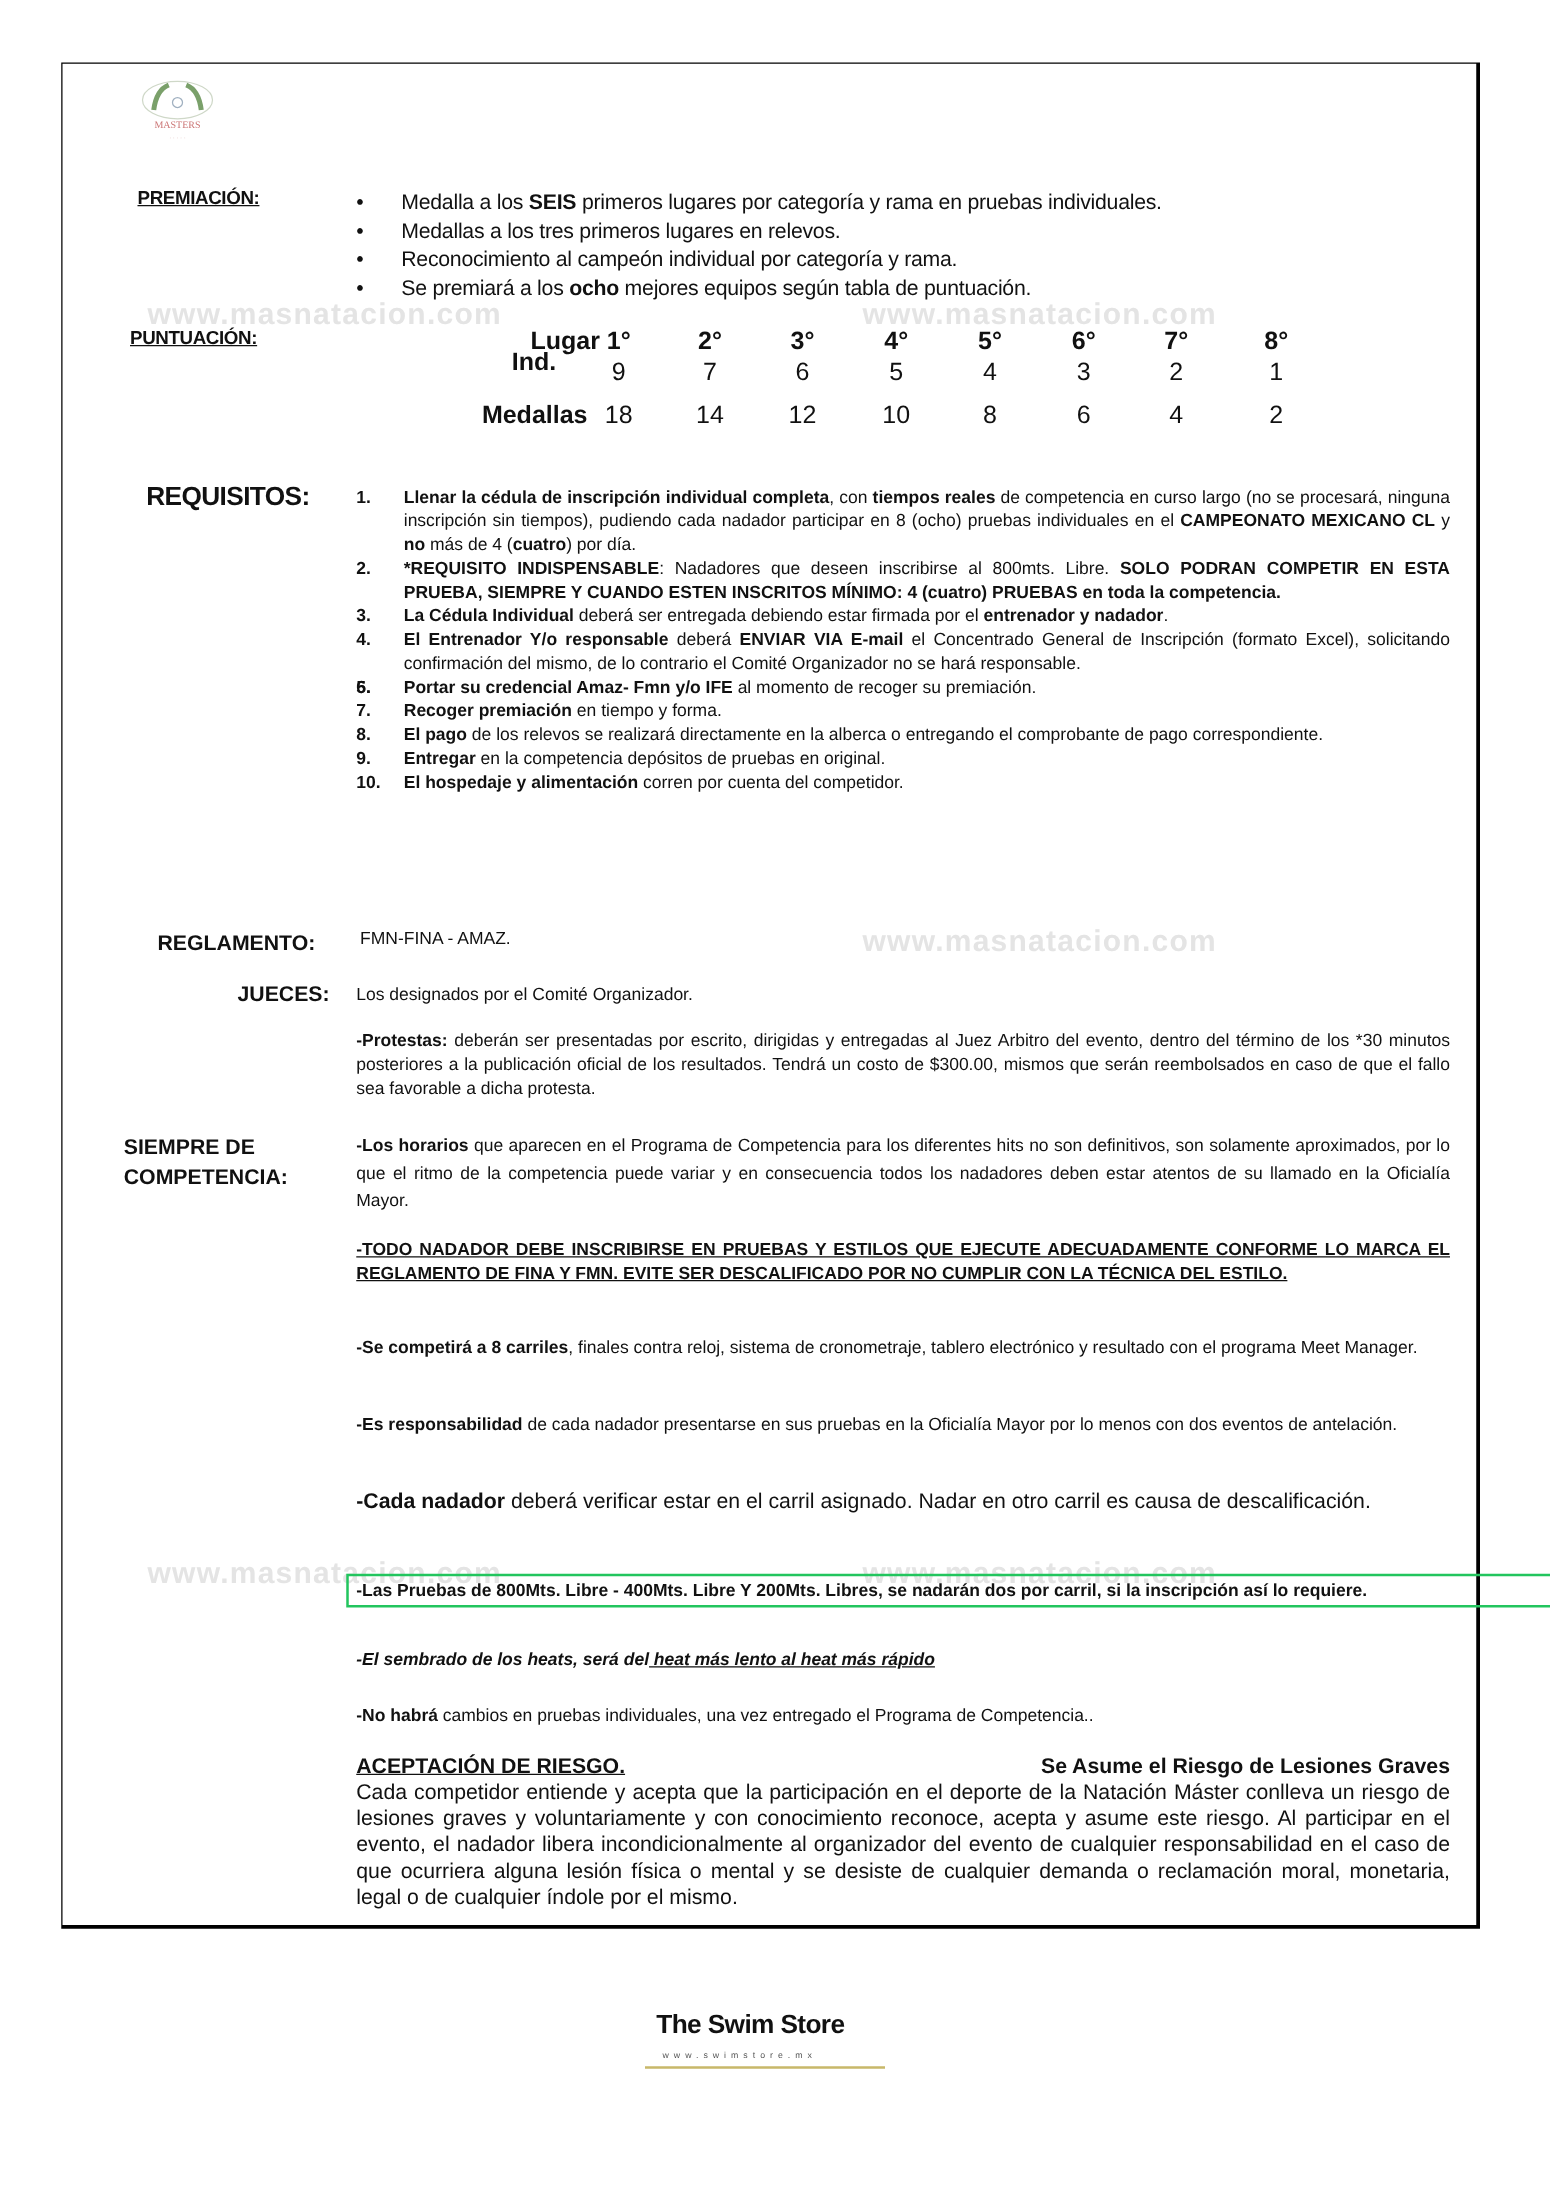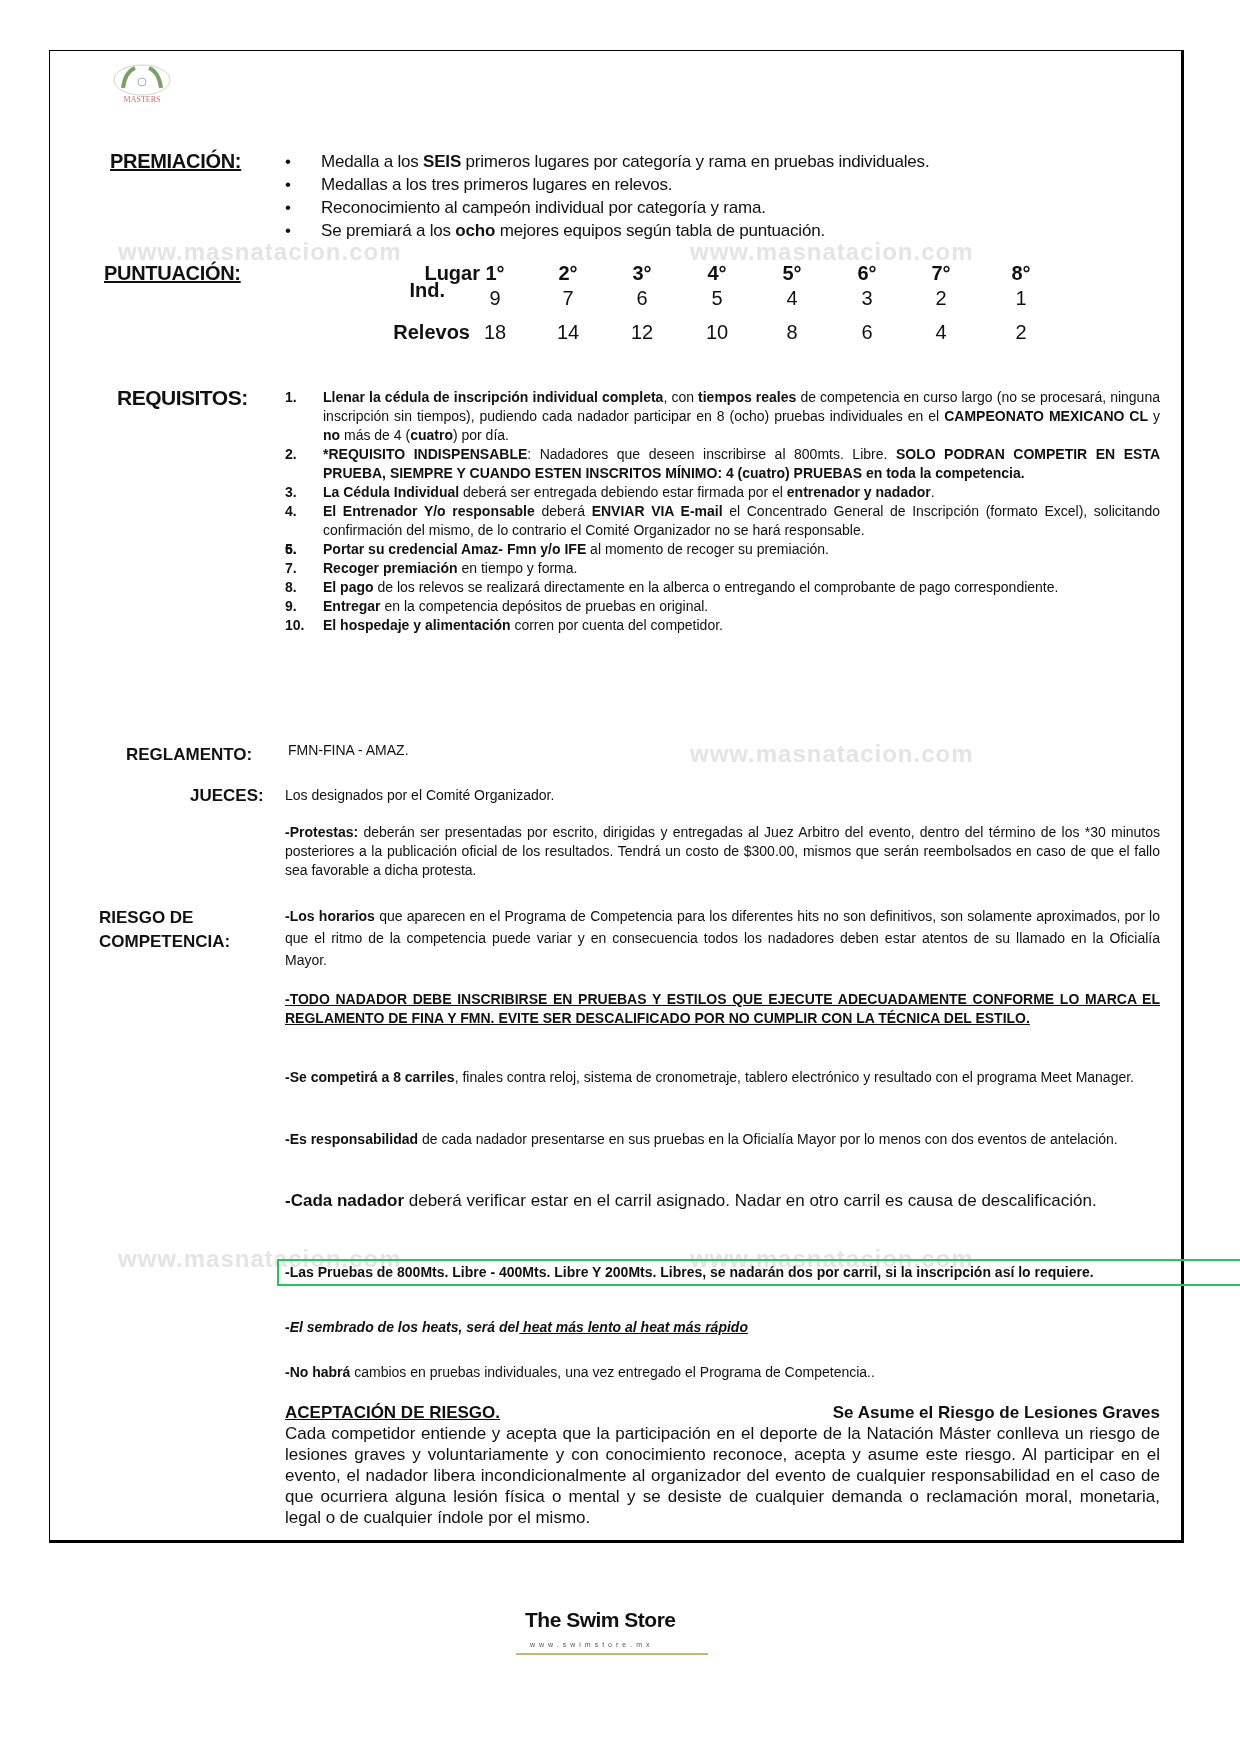--- a/index.html
+++ b/index.html
@@ -1,20 +1,20 @@
 <!DOCTYPE html>
 <html><head>
 <meta charset="utf-8">
 <style>
   html, body { margin:0; padding:0; background:#fff; }
   body { width:1240px; height:1754px; position:relative; overflow:hidden; font-family:"Liberation Sans", sans-serif; color:#111; }
   .frame { position:absolute; left:49px; top:50px; width:1135px; height:1493px; border:1px solid #000; border-right:3px solid #000; border-bottom:3px solid #000; box-sizing:border-box; }
   .abs { position:absolute; }
   .logo { left:105px; top:58px; width:75px; height:60px; }
-  .sec-title { font-weight:bold; font-size:20px; text-decoration:underline; letter-spacing:-0.3px; }
+  .sec-title { font-weight:bold; font-size:15px; text-decoration:underline; letter-spacing:-0.3px; }
   .bullets { left:285px; top:150px; font-size:17px; line-height:23px; letter-spacing:-0.2px; }
   .bullets .row { position:relative; padding-left:36px; }
   .bullets .dot { position:absolute; left:0; top:0; }
   .wm { color:#e4e4e4; font-weight:bold; font-size:24px; letter-spacing:1px; font-family:"Liberation Sans", sans-serif; }
   .ptable { left:380px; top:262px; font-size:20px; }
   .ptable .cell { position:absolute; text-align:center; width:40px; }
   .ptable .lbl { position:absolute; text-align:right; width:100px; font-weight:bold; }
   .req-title { font-size:21px; font-weight:bold; letter-spacing:-0.5px; }
   .req { left:285px; top:388px; width:875px; font-size:14px; line-height:19px; }
   .req .item { position:relative; padding-left:38px; text-align:justify; }
@@ -55,21 +55,21 @@
   <div class="row"><span class="dot">•</span><span>Medalla a los </span><b>SEIS</b><span> primeros lugares por categoría y rama en pruebas individuales.</span></div>
   <div class="row"><span class="dot">•</span><span>Medallas a los tres primeros lugares en relevos.</span></div>
   <div class="row"><span class="dot">•</span><span>Reconocimiento al campeón individual por categoría y rama.</span></div>
   <div class="row"><span class="dot">•</span><span>Se premiará a los </span><b>ocho</b><span> mejores equipos según tabla de puntuación.</span></div>
 </div>
 
 <div class="abs sec-title" style="left:104px;top:262px;">PUNTUACIÓN:</div>
 <div class="abs ptable" id="ptable">
   <div class="lbl" style="left:0;top:0;">Lugar</div>
   <div class="lbl" style="left:-35px;top:17px;width:100px;">Ind.</div>
-  <div class="lbl" style="left:-10px;top:59px;width:100px;">Relevos</div>
+  <div class="lbl" style="left:-10px;top:59px;width:100px;">Medallas</div>
 <div class="cell" style="left: 95px; top: 0px; font-weight: bold;">1°</div>
     <div class="cell" style="left: 168px; top: 0px; font-weight: bold;">2°</div>
     <div class="cell" style="left: 242px; top: 0px; font-weight: bold;">3°</div>
     <div class="cell" style="left: 317px; top: 0px; font-weight: bold;">4°</div>
     <div class="cell" style="left: 392px; top: 0px; font-weight: bold;">5°</div>
     <div class="cell" style="left: 467px; top: 0px; font-weight: bold;">6°</div>
     <div class="cell" style="left: 541px; top: 0px; font-weight: bold;">7°</div>
     <div class="cell" style="left: 621px; top: 0px; font-weight: bold;">8°</div>
     <div class="cell" style="left: 95px; top: 25px;">9</div>
     <div class="cell" style="left: 168px; top: 25px;">7</div>
@@ -104,21 +104,21 @@
   </div>
 
 <div class="abs small-lbl" style="left:126px;top:745px;">REGLAMENTO:</div>
 <div class="abs" style="left:288px;top:742px;font-size:14px;">FMN-FINA - AMAZ.</div>
 
 <div class="abs small-lbl" style="left:190px;top:786px;">JUECES:</div>
 <div class="abs" style="left:285px;top:787px;font-size:14px;">Los designados por el Comité Organizador.</div>
 <div class="abs para" style="top:823px;"><b>-Protestas:</b><span> deberán ser presentadas por escrito, dirigidas y entregadas al Juez Arbitro del evento, dentro del término de  los *30 minutos posteriores a  la publicación oficial de los resultados.  Tendrá un costo de $300.00, mismos que serán reembolsados en caso de que el fallo sea favorable a dicha protesta.</span></div>
 
 <div class="abs small-lbl" style="left:99px;top:906px;line-height:24px;">
-  <div>RIESGO DE</div>
+  <div>SIEMPRE DE</div>
   <div>COMPETENCIA:</div>
 </div>
 <div class="abs para" style="top:905px;line-height:22px;"><b>-Los horarios</b><span> que aparecen en el Programa de Competencia para los diferentes hits no son definitivos, son solamente aproximados, por lo que el ritmo de la competencia puede variar y en consecuencia todos los nadadores deben estar atentos de su llamado en la Oficialía Mayor.</span></div>
 <div class="abs para under" style="top:990px;">-TODO NADADOR DEBE INSCRIBIRSE EN PRUEBAS Y ESTILOS QUE EJECUTE ADECUADAMENTE CONFORME LO MARCA EL REGLAMENTO DE FINA Y FMN. EVITE SER DESCALIFICADO POR NO CUMPLIR CON LA TÉCNICA DEL ESTILO.</div>
 <div class="abs para" style="top:1068px;"><b>-Se competirá a 8 carriles</b><span>, finales contra reloj, sistema de cronometraje, tablero electrónico y resultado con el programa Meet Manager.</span></div>
 <div class="abs para" style="top:1130px;"><b>-Es responsabilidad</b><span> de cada nadador presentarse en sus pruebas en la Oficialía Mayor por lo menos con dos eventos de antelación.</span></div>
 <div class="abs para" style="top:1190px;font-size:17px;line-height:22px;"><b>-Cada nadador</b><span> deberá verificar  estar en el carril asignado. Nadar en otro carril es causa de descalificación.</span></div>
 <div class="abs boxed">-Las Pruebas de 800Mts. Libre - 400Mts. Libre  Y  200Mts. Libres, se nadarán dos por carril, si la inscripción así lo requiere.</div>
 <div class="abs para" style="top:1318px;font-weight:bold;font-style:italic;"><span>-El sembrado de los heats, será del</span><span style="text-decoration:underline;"> heat más lento al heat más rápido</span></div>
 <div class="abs para" style="top:1363px;"><b>-No habrá</b><span> cambios en pruebas individuales, una vez entregado el Programa de Competencia..</span></div>

